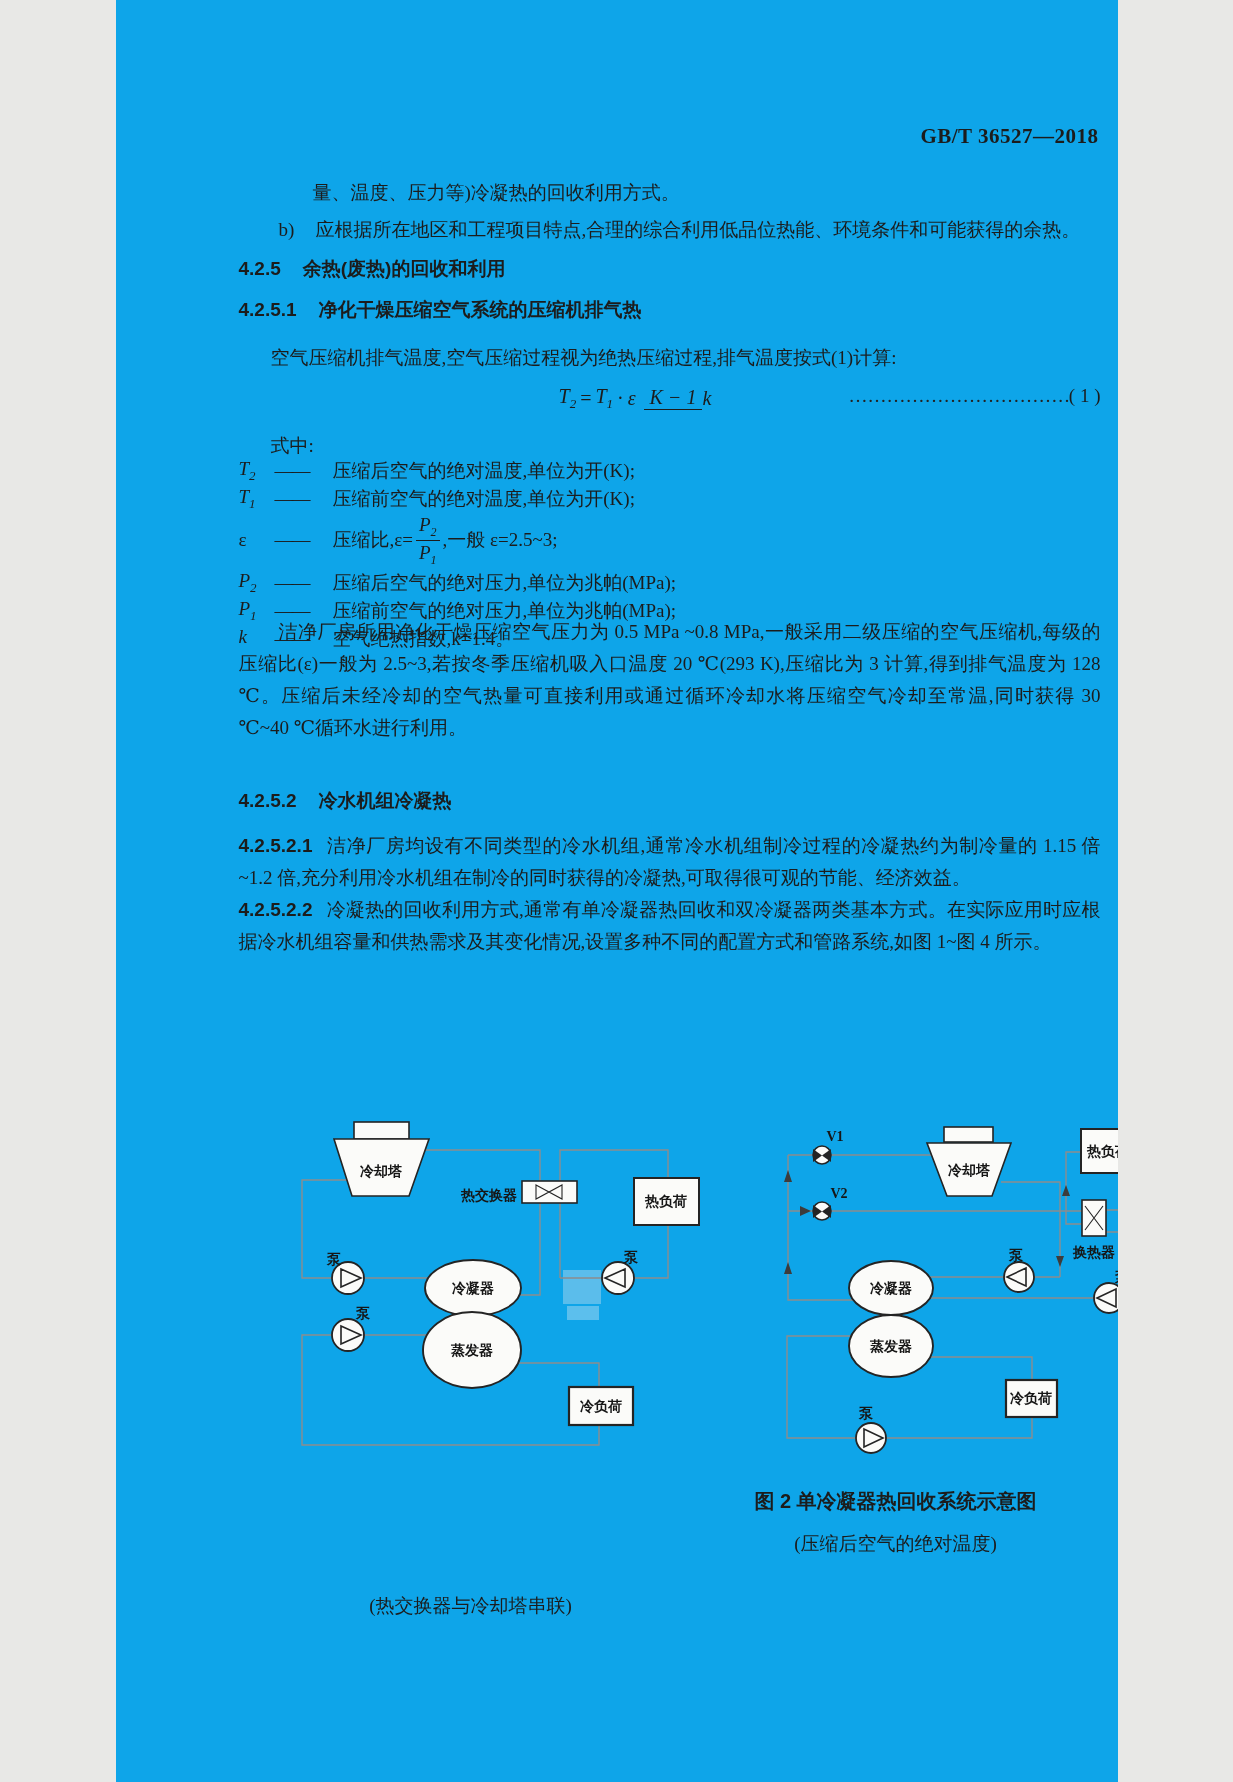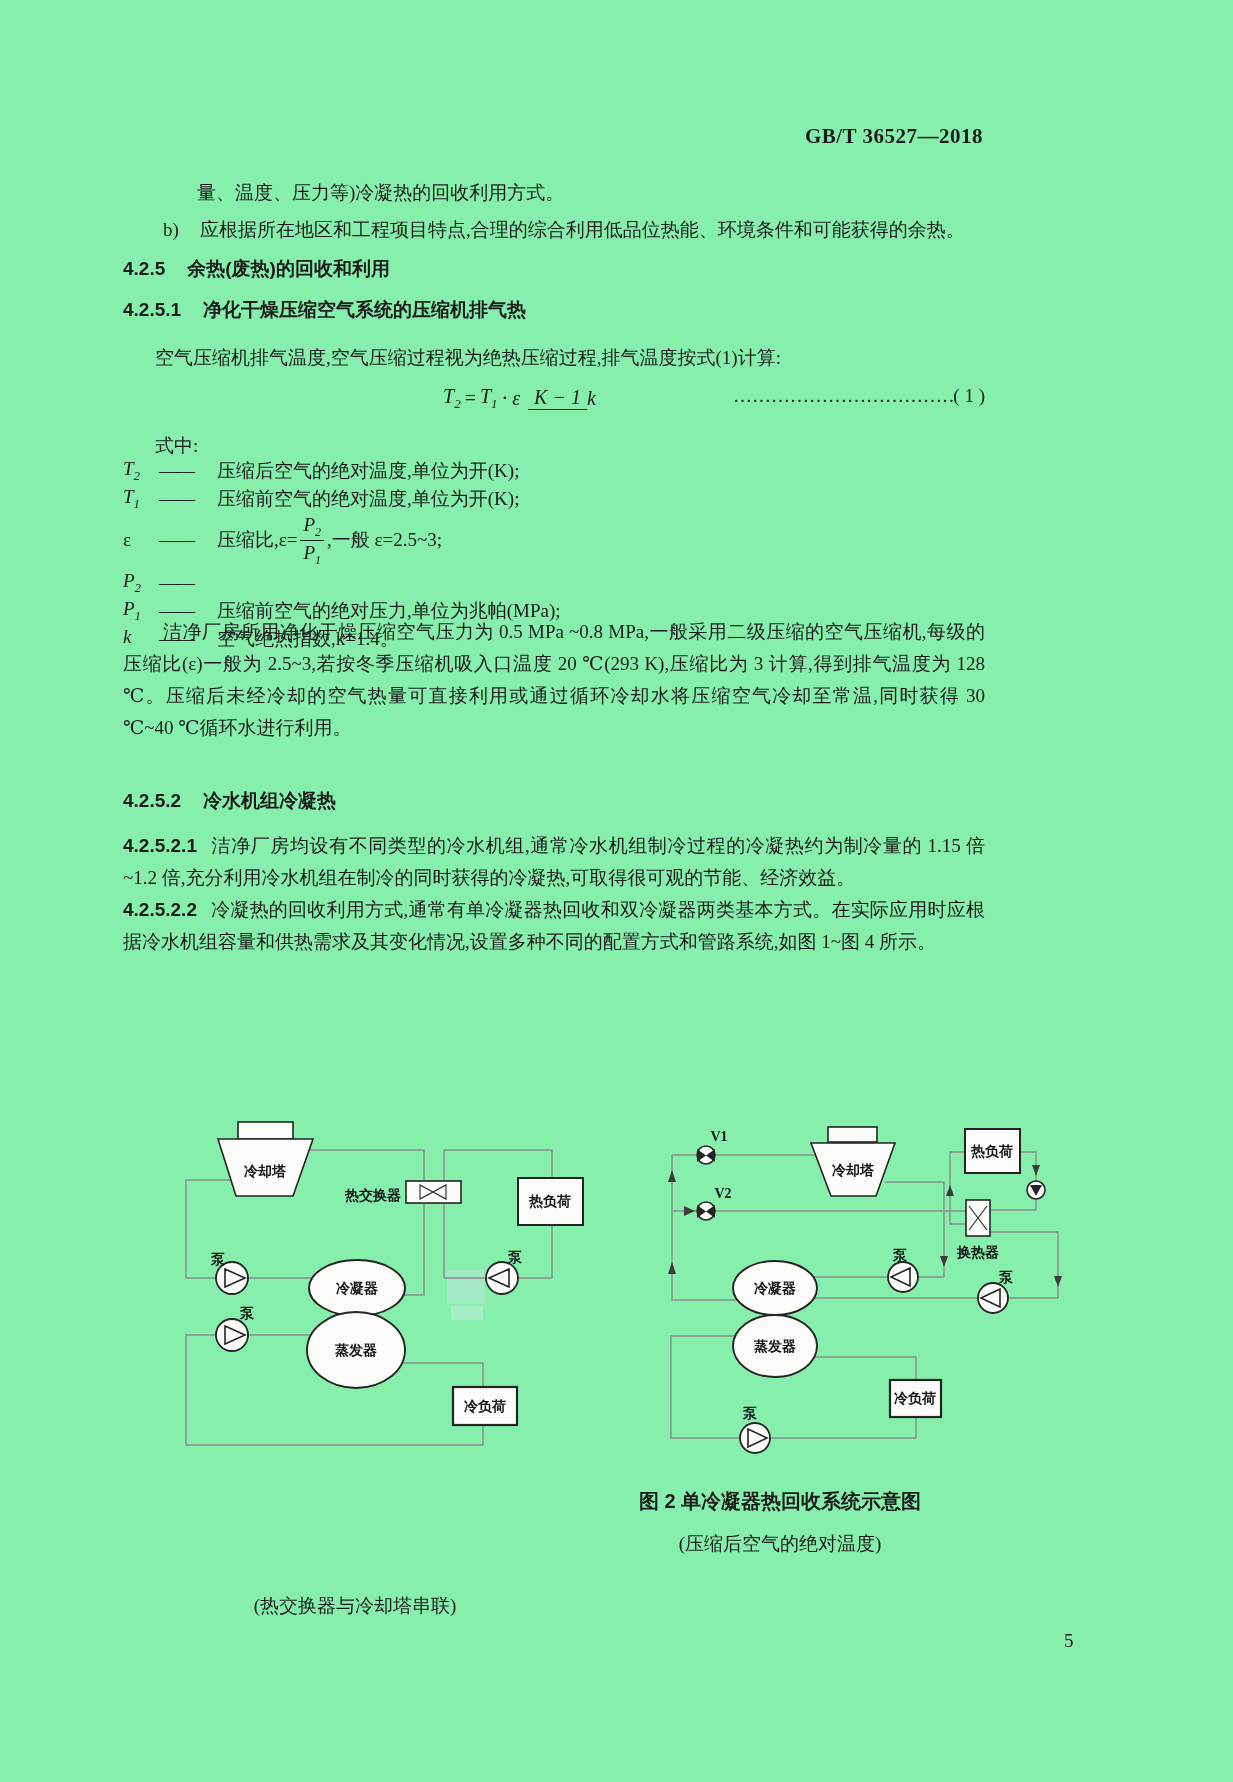--- a/index.html
+++ b/index.html
@@ -1,20 +1,20 @@
 <!DOCTYPE html>
 <html><head>
 <meta charset="utf-8">
 <style>
   html,body{margin:0;padding:0;background:#e8e8e6;}
   .page{
     position:relative;
-    width:1233px;height:1782px;
+    width:1002px;height:1782px;
     margin:0 auto;
-    background:#86efac;
+    background:#0ea5e9;
     font-family:"Liberation Serif","DejaVu Serif",serif;
     color:#1c1c1c;
     overflow:hidden;
   }
   .abs{position:absolute;}
   .hdr{
     left:123px;top:124px;width:860px;
     text-align:right;
     font-weight:bold;font-size:21px;
     letter-spacing:.5px;
@@ -123,20 +123,21 @@
     <span>压缩比,ε=</span>
     <span class="sfrac">
       <span class="num"><span>P</span><sub>2</sub></span>
       <span class="den"><span>P</span><sub>1</sub></span>
     </span>
     <span>,一般 ε=2.5~3;</span>
   </div>
   <div class="defrow" style="top:570px;">
     <span class="sym"><span>P</span><sub>2</sub></span>
     <span class="dash">——</span>
+    <span>压缩后空气的绝对压力,单位为兆帕(MPa);</span>
   </div>
   <div class="defrow" style="top:598px;">
     <span class="sym"><span>P</span><sub>1</sub></span>
     <span class="dash">——</span>
     <span>压缩前空气的绝对压力,单位为兆帕(MPa);</span>
   </div>
   <div class="defrow" style="top:626px;">
     <span class="sym"><span>k</span><sub></sub></span>
     <span class="dash">——</span>
     <span>空气绝热指数,k=1.4。</span>

